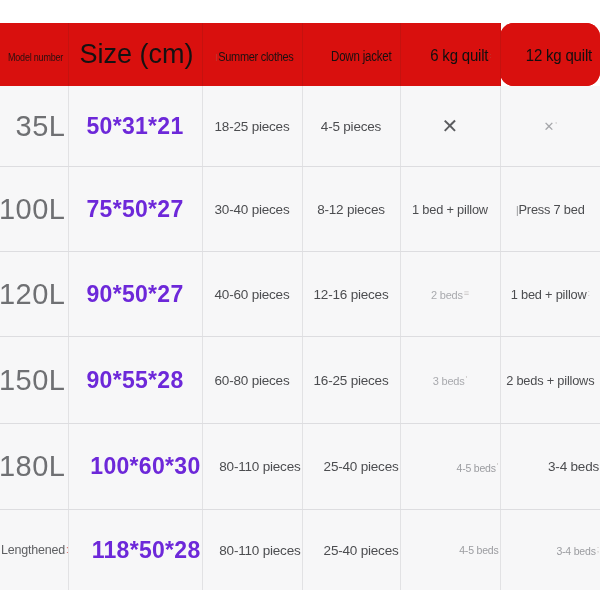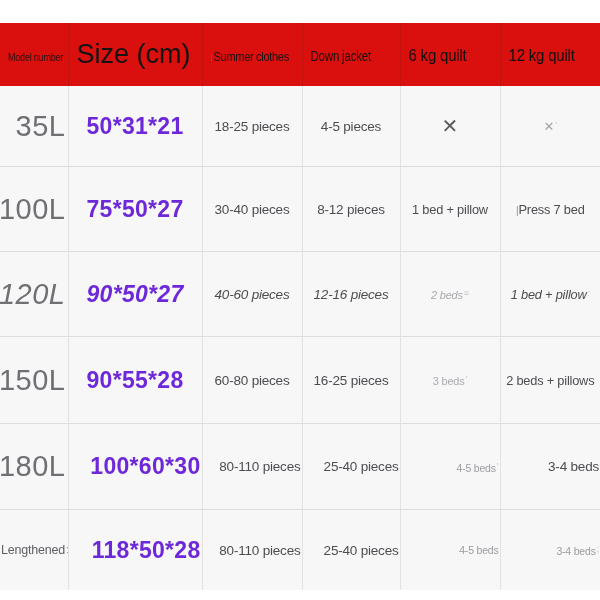--- a/index.html
+++ b/index.html
@@ -44,28 +44,28 @@
   
   thead tr.head-row {
     background: #d9100e;
     height: 63px;
   }
   thead th {
     background: #d9100e;
     border-right: 1px solid #c5120f;
     border-left: none;
     padding: 0 8px;
-    text-align: left;
+    text-align: right;
     vertical-align: middle;
     font-weight: 400;
     color: #1d1b1b;
     white-space: nowrap;
     overflow: hidden;
   }
-  thead th:last-child { border-right: none; }
+  thead th:last-child { border-right: none; border-radius: 14px; }
 
   .h-model {
     font-size: 9px;
     color: #2a1010;
     letter-spacing: -0.2px;
     transform: scaleY(1.25);
     display: inline-block;
   }
   .h-size {
     font-size: 27px;
@@ -118,21 +118,21 @@
     background: #f7f7f8;
     overflow: hidden;
     white-space: nowrap;
     padding: 0 1px;
   }
   tbody td:last-child { border-right: none; }
   tbody tr:last-child td { border-bottom: none; text-align: right; }
 
   tr.r1 td { height: 80px; }
   tr.r2 td { height: 84px; }
-  tr.r3 td { height: 84px; font-style: italic; }
+  tr.r3 td { height: 84px; }
   tr.r4 td { height: 86px; }
   tr.r5 td { height: 85px; text-align: right; }
   tr.r6 td { height: 80px; }
 
   
   .cell-model {
     font-size: 29px;
     color: #6f7073;
     letter-spacing: 0.5px;
     text-align: right;

